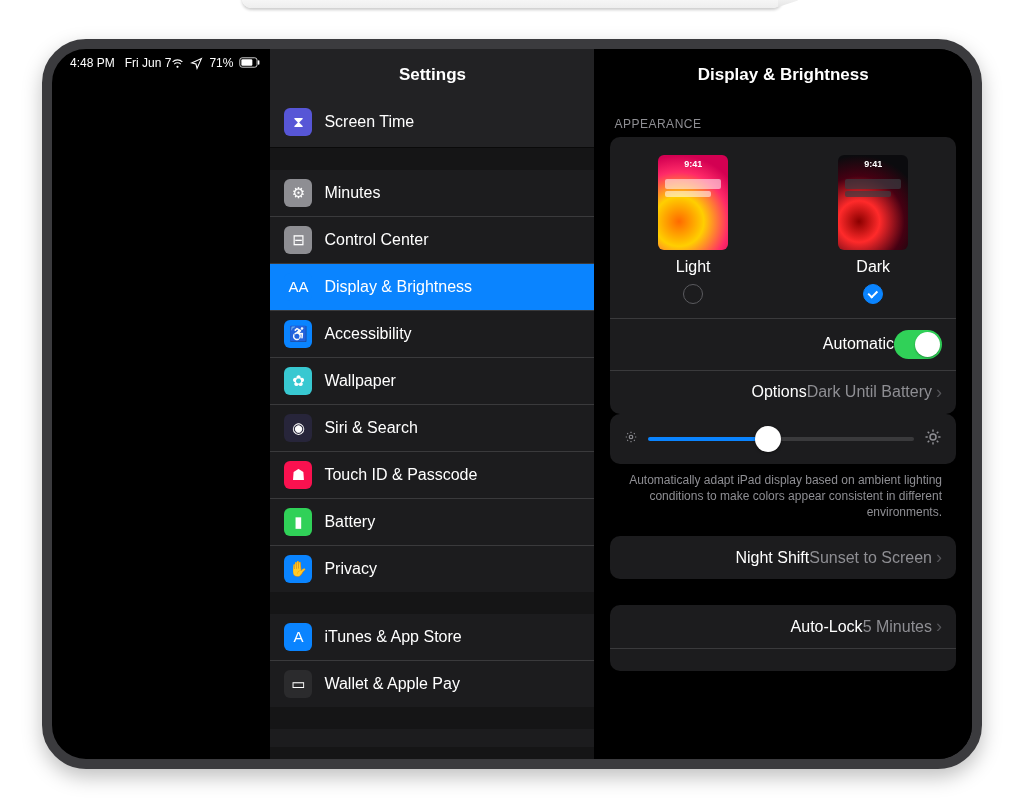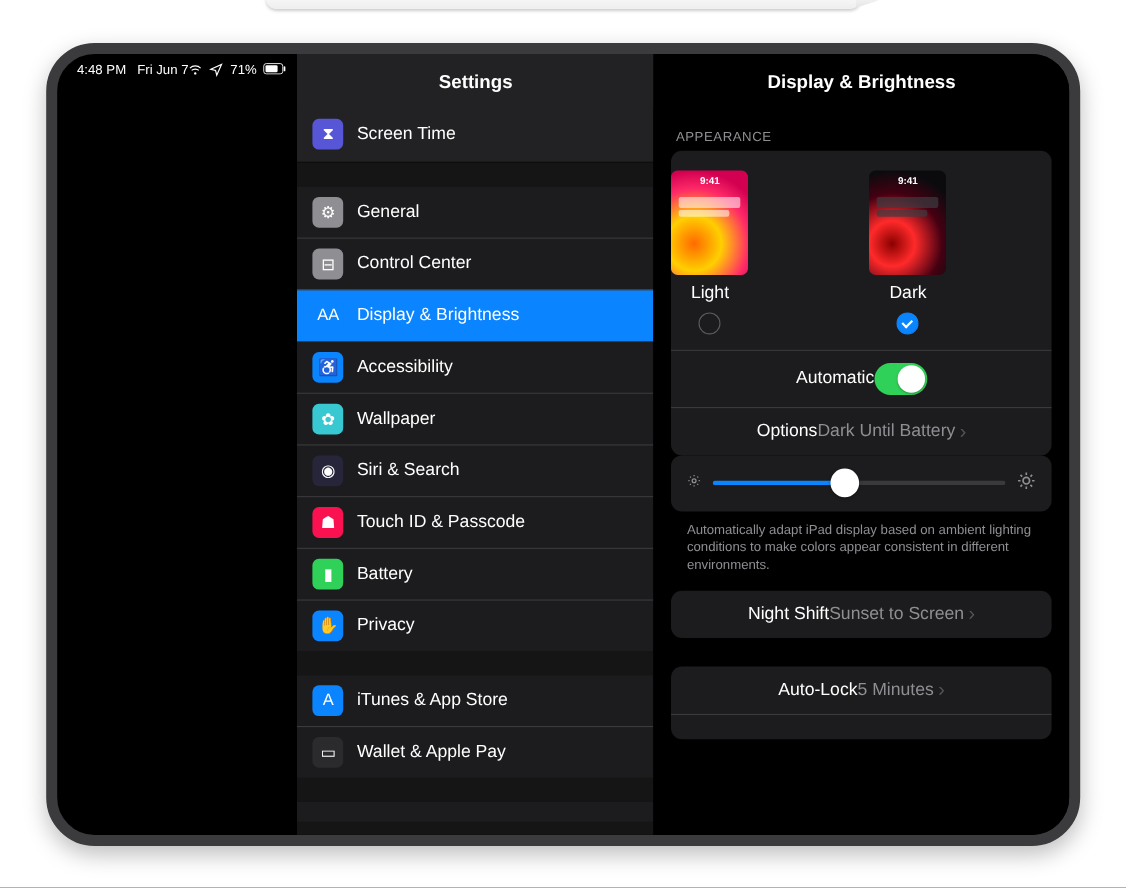--- a/index.html
+++ b/index.html
@@ -120,21 +120,21 @@
   }
   .main-scroll{flex:1;overflow-y:auto;padding:0 16px;}
   .header-label{
     color:var(--text-dim);font-size:12px;letter-spacing:0.5px;
     margin:18px 4px 6px 4px;text-transform:uppercase;
   }
   .card{
     background:var(--panel);border-radius:10px;overflow:hidden;
   }
   .appearance-box{
-    display:flex;gap:110px;
+    display:flex;justify-content:center;gap:110px;
     padding:18px 0 14px;
   }
   .appearance-opt{display:flex;flex-direction:column;align-items:center;gap:8px;cursor:pointer;}
   .preview{
     width:70px;height:95px;border-radius:6px;position:relative;overflow:hidden;
     background:#222;
   }
   .preview.light{
     background:radial-gradient(circle at 30% 70%, #ff6a00 0%, #ffcf00 30%, #ff2a68 60%, #d30052 80%);
   }
@@ -145,36 +145,36 @@
   .preview .notif{position:absolute;top:24px;left:10%;width:80%;height:10px;border-radius:2px;background:rgba(255,255,255,0.35);}
   .preview.light .notif{background:rgba(255,255,255,0.55);}
   .preview .notif2{top:36px;height:6px;width:65%;}
   .radio{
     width:20px;height:20px;border-radius:50%;border:1.5px solid #5a5a5e;
     display:flex;align-items:center;justify-content:center;
   }
   .radio.checked{background:var(--blue);border-color:var(--blue);}
   .radio.checked::after{content:"";width:7px;height:4px;border-left:2px solid #fff;border-bottom:2px solid #fff;transform:rotate(-45deg) translateY(-1px);}
   .row{
-    display:flex;align-items:center;justify-content:center;
+    display:flex;align-items:center;justify-content:flex-end;
     padding:11px 14px;font-size:16px;border-top:1px solid var(--row-border);
   }
   .row:first-child{border-top:none;}
   .row .val{color:var(--text-dim);display:flex;align-items:center;gap:4px;}
   .chev{color:#545458;font-size:18px;}
   .toggle{
     width:48px;height:29px;border-radius:20px;background:var(--green);position:relative;cursor:pointer;
   }
   .toggle::after{content:"";position:absolute;right:2px;top:2px;width:25px;height:25px;border-radius:50%;background:#fff;box-shadow:0 1px 2px rgba(0,0,0,0.3);}
   .slider-row{padding:14px 14px;display:flex;align-items:center;gap:10px;}
   .sun-sm,.sun-lg{color:#8e8e93;}
   .slider{flex:1;height:4px;border-radius:2px;background:linear-gradient(to right,var(--blue) 0%,var(--blue) 45%, #3a3a3c 45%, #3a3a3c 100%);position:relative;}
   .slider-knob{position:absolute;left:45%;top:50%;transform:translate(-50%,-50%);width:26px;height:26px;border-radius:50%;background:#fff;box-shadow:0 1px 3px rgba(0,0,0,0.4);}
   .caption{
-    color:var(--text-dim);font-size:12px;padding:8px 14px 2px;line-height:1.35;
+    color:var(--text-dim);font-size:12px;padding:8px 14px 2px;line-height:1.35;text-align:right;
   }
 </style>
 </head>
 <body>
 
 <div class="pencil"></div>
 
 <div class="device">
   <div class="app">
 
@@ -215,21 +215,21 @@
           <div id="group0">
               <div class="side-row">
                 <div class="side-icon" style="background: rgb(87, 86, 214);">⧗</div>
                 <span>Screen Time</span>
               </div>
             </div>
         </div>
         <div class="side-group" id="group1">
             <div class="side-row">
               <div class="side-icon" style="background: rgb(142, 142, 147);">⚙</div>
-              <span>General</span>
+              <span>Minutes</span>
             </div>
             <div class="side-row">
               <div class="side-icon" style="background: rgb(142, 142, 147);">⊟</div>
               <span>Control Center</span>
             </div>
             <div class="side-row selected">
               <div class="side-icon" style="background: rgb(10, 132, 255);">AA</div>
               <span>Display &amp; Brightness</span>
             </div>
             <div class="side-row">

